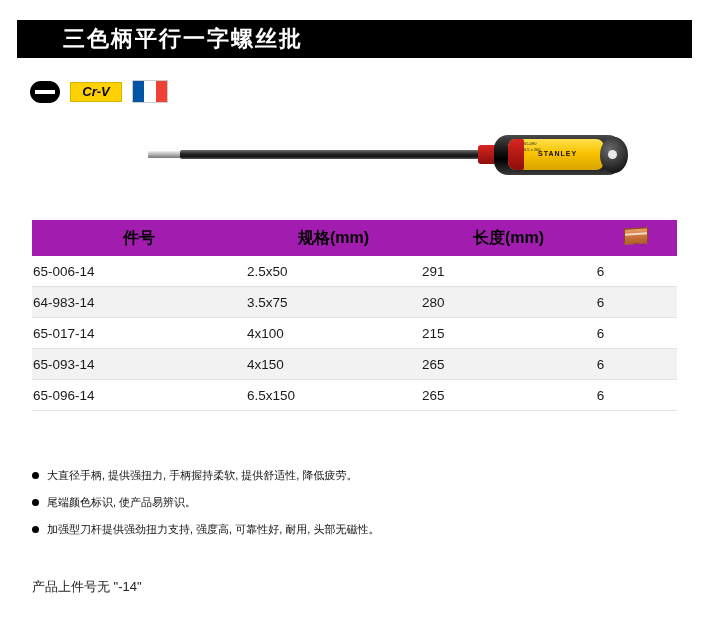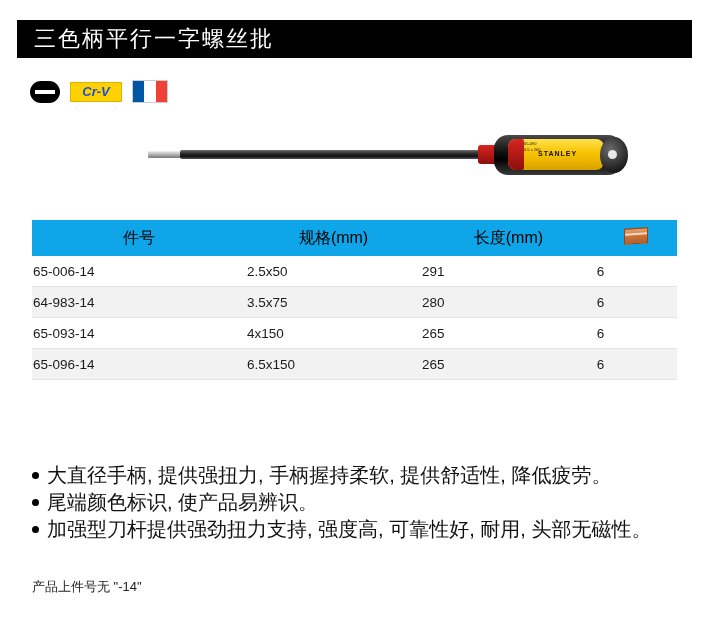--- a/index.html
+++ b/index.html
@@ -27,24 +27,25 @@
     top: 20px;
     width: 675px;
     height: 38px;
     background: #000000;
     display: flex;
     align-items: center;
   }
   .title-text {
     color: #ffffff;
     font-size: 22px;
-    font-weight: normal;
+    font-weight: bold;
     letter-spacing: 2px;
     padding-left: 17px;
     line-height: 1;
+    margin-left: 29px;
   }
   
   .badges {
     position: absolute;
     left: 30px;
     top: 80px;
     display: flex;
     align-items: center;
     gap: 10px;
   }
@@ -69,21 +70,21 @@
     background: #ffd100;
     border: 1px solid #d9b300;
     height: 20px;
     min-width: 52px;
     display: flex;
     align-items: center;
     justify-content: center;
     font-size: 13px;
     font-weight: bold;
     font-style: italic;
-    color: #1d4ed8;
+    color: #000000;
     padding: 0 6px;
     box-sizing: border-box;
   }
   .flag {
     width: 36px;
     height: 23px;
     display: flex;
     border: 1px solid #cccccc;
     box-sizing: border-box;
   }
@@ -203,24 +204,24 @@
   
   .spec-table {
     position: absolute;
     left: 32px;
     top: 220px;
     width: 645px;
     border-collapse: collapse;
     font-size: 14px;
   }
   .spec-table thead th {
-    background: #0ea5e9;
+    background: #a21caf;
     height: 34px;
     font-size: 16px;
-    font-weight: normal;
+    font-weight: bold;
     text-align: center;
     border: none;
   }
   .spec-table tbody td {
     height: 28px;
     text-align: left;
     font-size: 13.5px;
     color: #1a1a1a;
     border-bottom: 1px solid #e2e2e2;
   }
@@ -256,21 +257,21 @@
   
   .features {
     position: absolute;
     left: 32px;
     top: 462px;
     width: 650px;
   }
   .feature-row {
     display: flex;
     align-items: flex-start;
-    font-size: 20px;
+    font-size: 11px;
     line-height: 27px;
     color: #111;
   }
   .bullet-dot {
     width: 7px;
     height: 7px;
     background: #000;
     border-radius: 50%;
     margin: 10px 8px 0 0;
     flex: 0 0 auto;
@@ -334,20 +335,26 @@
         <td>291</td>
         <td>6</td>
       </tr>
       <tr>
         <td>64-983-14</td>
         <td>3.5x75</td>
         <td>280</td>
         <td>6</td>
       </tr>
       <tr>
+        <td>65-017-14</td>
+        <td>4x100</td>
+        <td>215</td>
+        <td>6</td>
+      </tr>
+      <tr>
         <td>65-093-14</td>
         <td>4x150</td>
         <td>265</td>
         <td>6</td>
       </tr>
       <tr>
         <td>65-096-14</td>
         <td>6.5x150</td>
         <td>265</td>
         <td>6</td>

